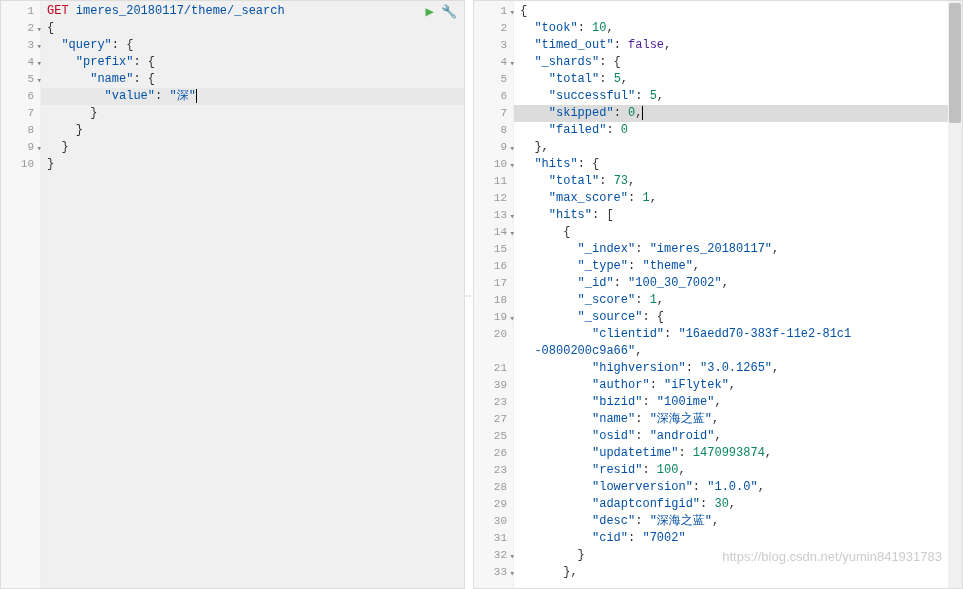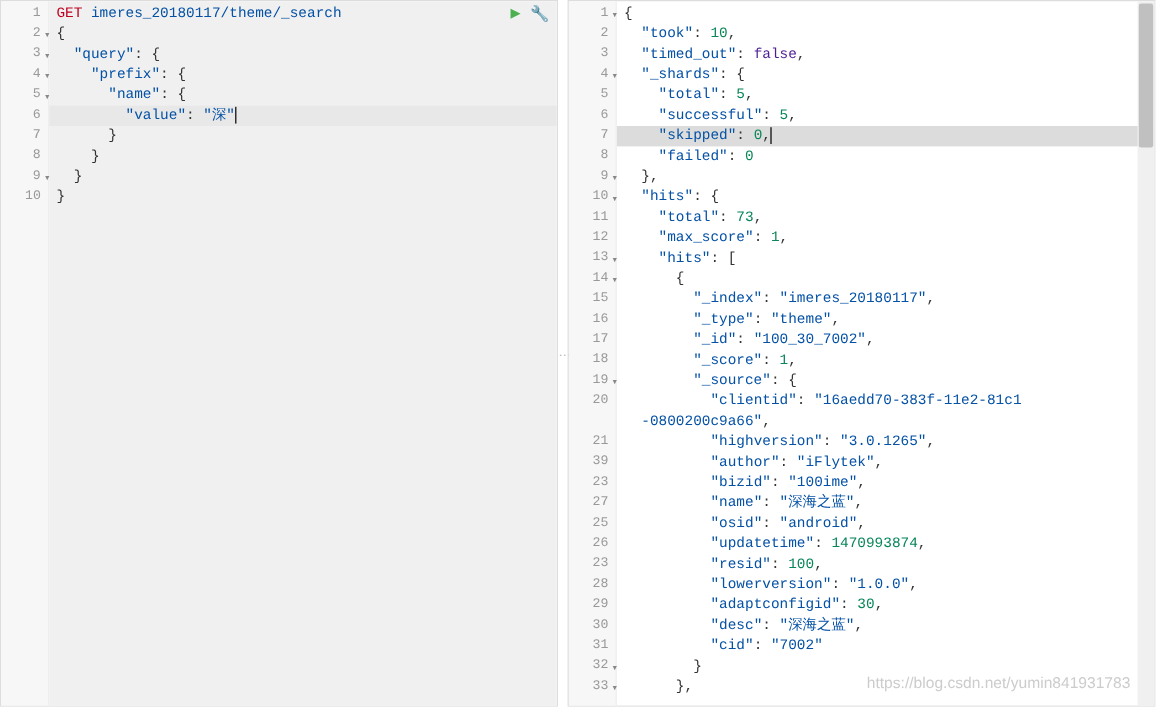--- a/index.html
+++ b/index.html
@@ -109,21 +109,21 @@
 }
 .scrollbar-thumb {
   position: absolute;
   right: 1px;
   width: 12px;
   background: #c0c0c0;
   border-radius: 2px;
 }
 .watermark {
   position: absolute;
-  bottom: 12px;
+  bottom: 24px;
   right: 20px;
   color: #ccc;
   font-size: 13px;
   font-family: sans-serif;
   pointer-events: none;
 }
 </style>
 </head>
 <body>
 

